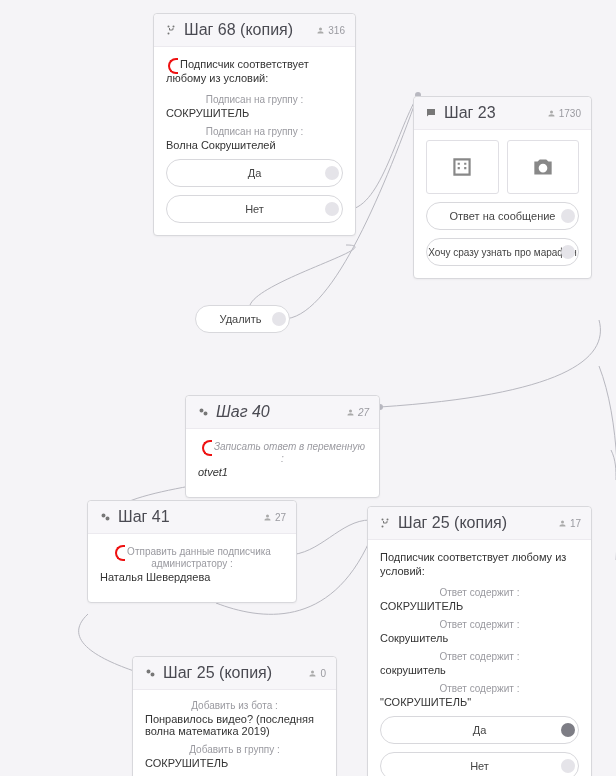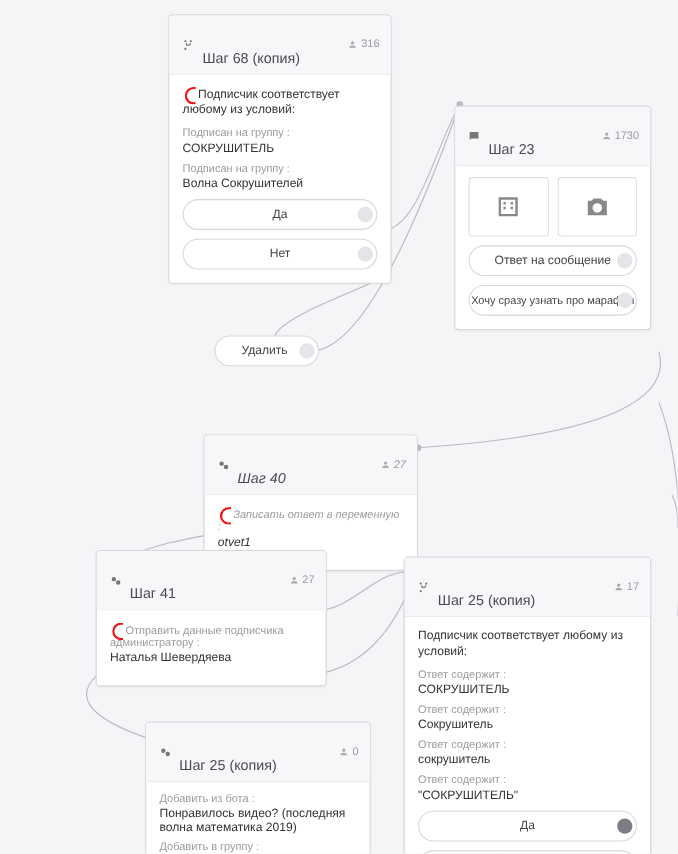--- a/index.html
+++ b/index.html
@@ -24,26 +24,26 @@
 }
 .node-header {
   display: flex;
   align-items: center;
   padding: 7px 10px;
   border-bottom: 1px solid #eceaef;
   background: #f7f6f9;
   border-radius: 4px 4px 0 0;
 }
 .node-header .hicon { width: 14px; height: 14px; margin-right: 6px; display:flex; align-items:center; justify-content:center; }
-.node-header .title { font-size: 13px; font-weight: 500; color: #4a4a52; flex: 1; margin-top: 24px; }
+.node-header .title { font-size: 16px; font-weight: 500; color: #4a4a52; flex: 1; }
 .node-header .stat { font-size: 10px; color: #9a9aa0; display:flex; align-items:center; gap:3px; }
 .node-body { padding: 10px 12px 12px; }
 .body-title { font-size: 11px; color: #333; margin-bottom: 8px; line-height: 1.3; }
 .cond-block { margin-bottom: 7px; }
-.cond-label { font-size: 10px; color: #9a9aa0; margin-bottom: 2px; }
+.cond-label { font-size: 10px; color: #9a9aa0; margin-bottom: 2px; text-align: center; }
 .cond-value { font-size: 11px; color: #333; }
 .pill-btn {
   display: flex;
   align-items: center;
   border: 1px solid #d8d8dc;
   border-radius: 16px;
   height: 28px;
   margin-top: 8px;
   position: relative;
   background: #fff;

